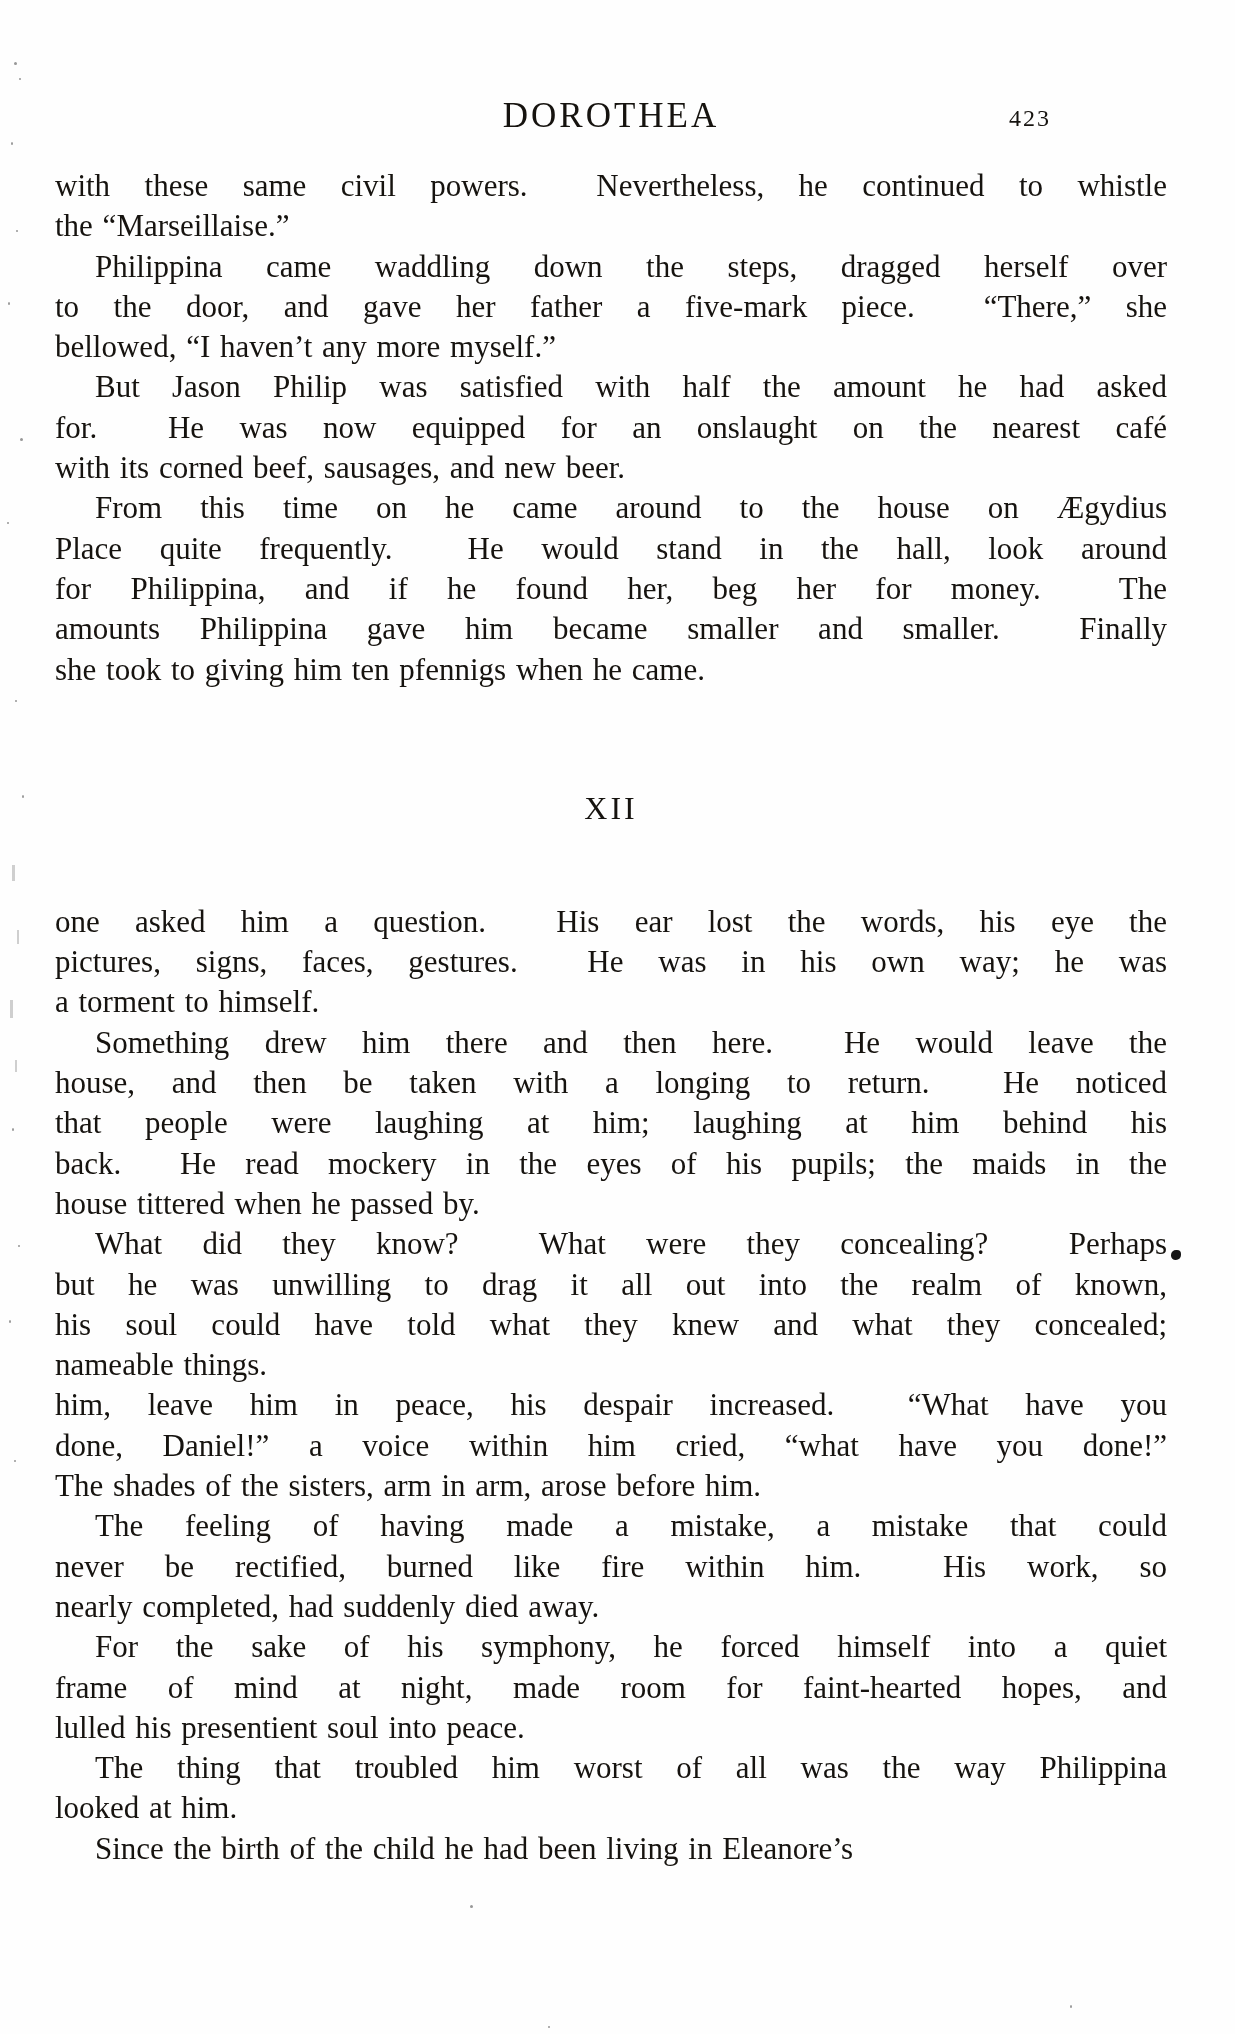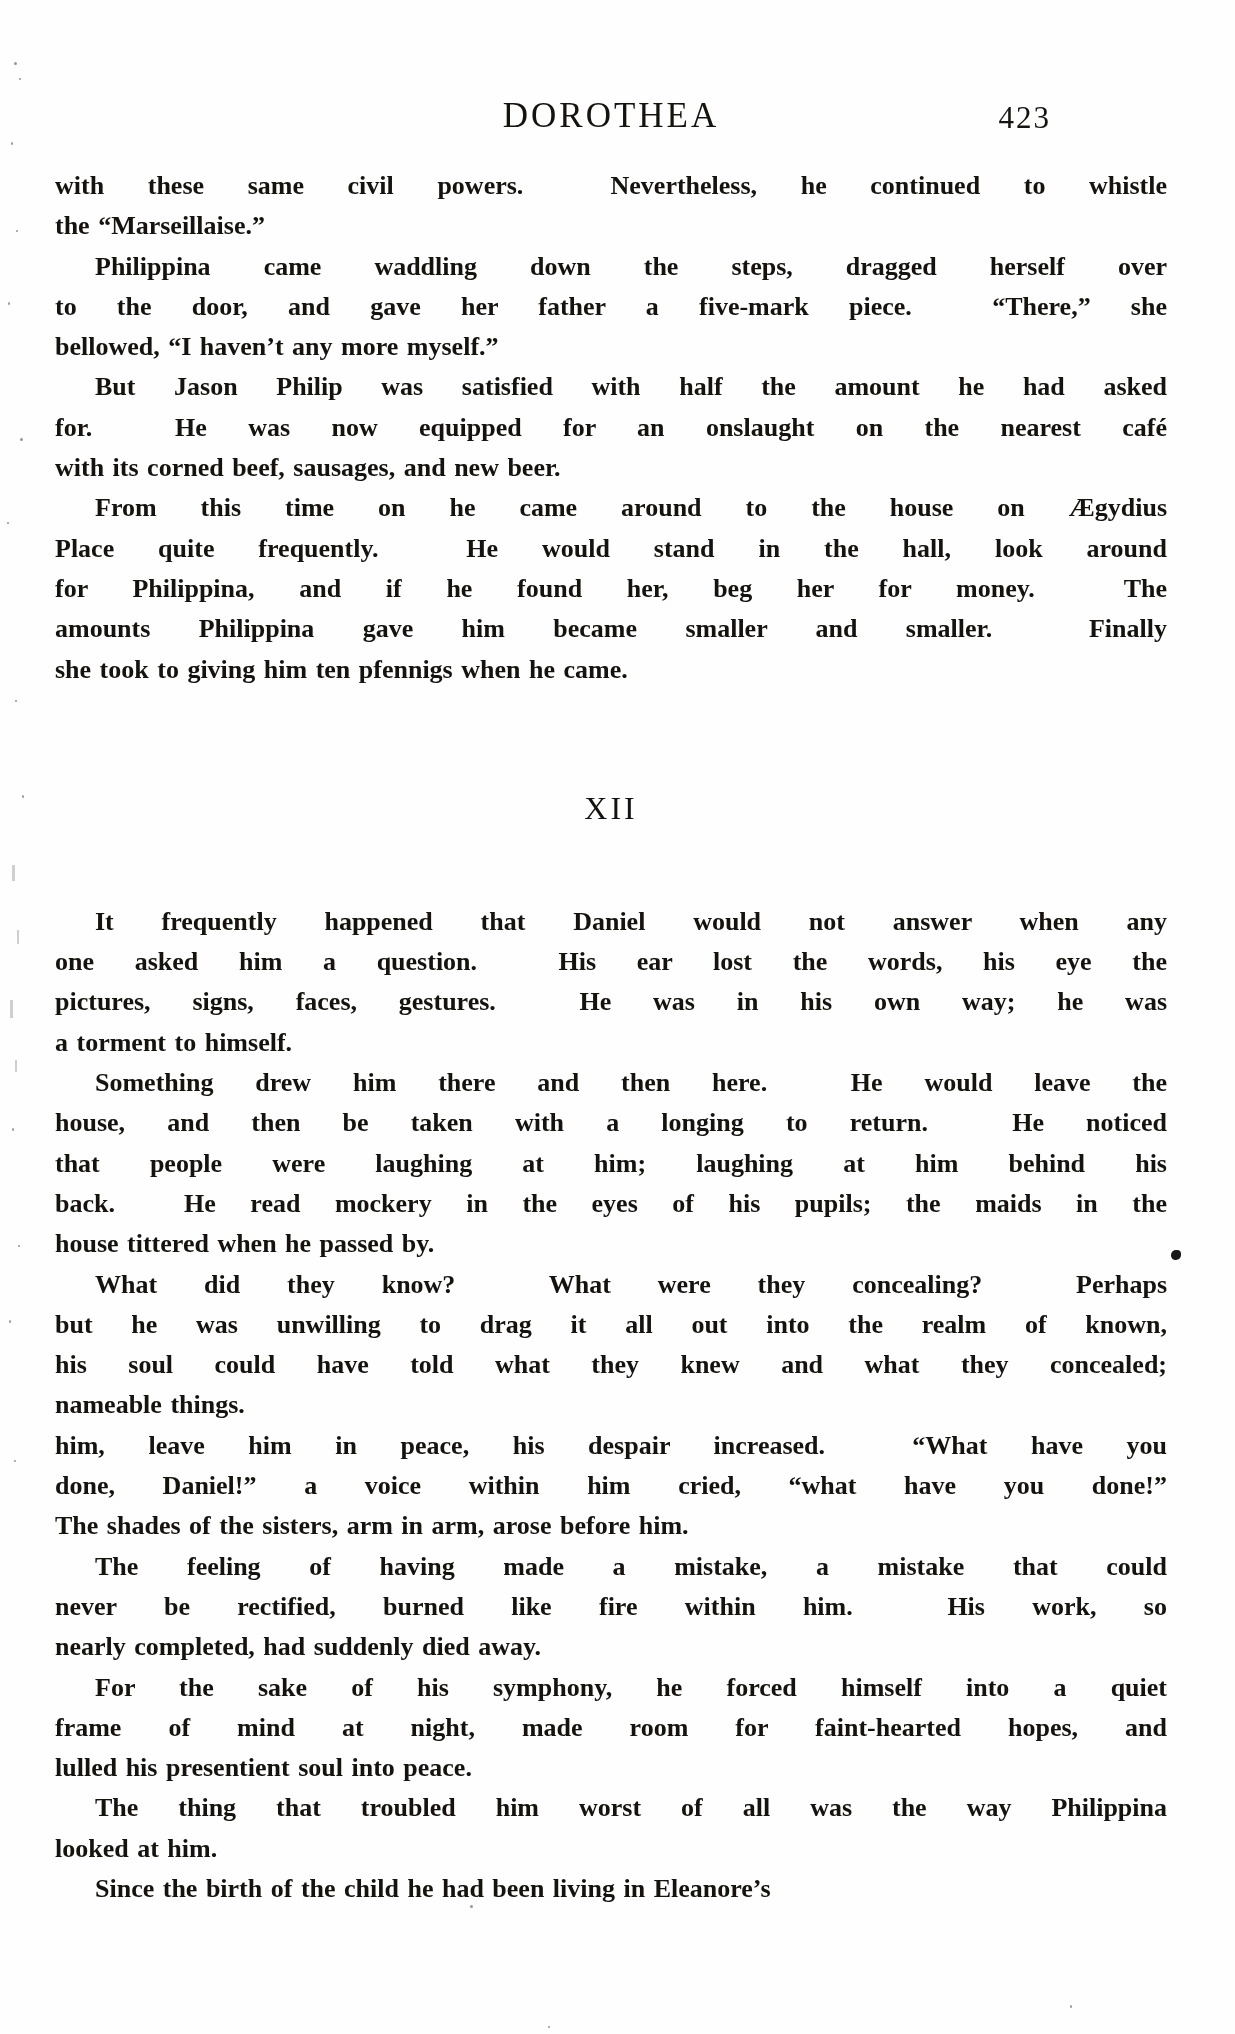--- a/index.html
+++ b/index.html
@@ -18,37 +18,36 @@
     position: absolute;
     top: 96px; left: 55px; width: 1112px;
     text-align: center;
     font-size: 35px;
     letter-spacing: 3px;
     line-height: 40px;
   }
   #page-number {
     position: absolute;
     top: 98px; right: 96px;
-    font-size: 31px;
+    font-size: 24px;
     letter-spacing: 2px;
     line-height: 40px;
   }
   
   #page-body {
     position: absolute;
     top: 166px; left: 55px; width: 1112px;
   }
   .para { margin: 0; }
   .line {
-    font-size: 26px;
+    font-size: 31px;
     line-height: 40.3px;
     text-align: justify;
     text-align-last: justify;
     word-spacing: 2px;
-    font-weight: bold;
   }
   .line.last { text-align: center; text-align-last: left; }
   .line.indent { text-indent: 40px; }
   .section-heading {
     margin: 100px 0 76px 0;
     text-align: center;
     font-size: 32px;
     line-height: 36px;
     letter-spacing: 3px;
   }
@@ -90,21 +89,20 @@
       </div>
       <div class="para">
         <div class="line indent">From this time on he came around to the house on Ægydius</div>
         <div class="line">Place quite frequently.&nbsp; He would stand in the hall, look around</div>
         <div class="line">for Philippina, and if he found her, beg her for money.&nbsp; The</div>
         <div class="line">amounts Philippina gave him became smaller and smaller.&nbsp; Finally</div>
         <div class="line last">she took to giving him ten pfennigs when he came.</div>
       </div>
       <div class="section-heading">XII</div>
       <div class="para">
-        <div class="line indent">It frequently happened that Daniel would not answer when any</div>
         <div class="line">one asked him a question.&nbsp; His ear lost the words, his eye the</div>
         <div class="line">pictures, signs, faces, gestures.&nbsp; He was in his own way; he was</div>
         <div class="line last">a torment to himself.</div>
       </div>
       <div class="para">
         <div class="line indent">Something drew him there and then here.&nbsp; He would leave the</div>
         <div class="line">house, and then be taken with a longing to return.&nbsp; He noticed</div>
         <div class="line">that people were laughing at him; laughing at him behind his</div>
         <div class="line">back.&nbsp; He read mockery in the eyes of his pupils; the maids in the</div>
         <div class="line last">house tittered when he passed by.</div>

